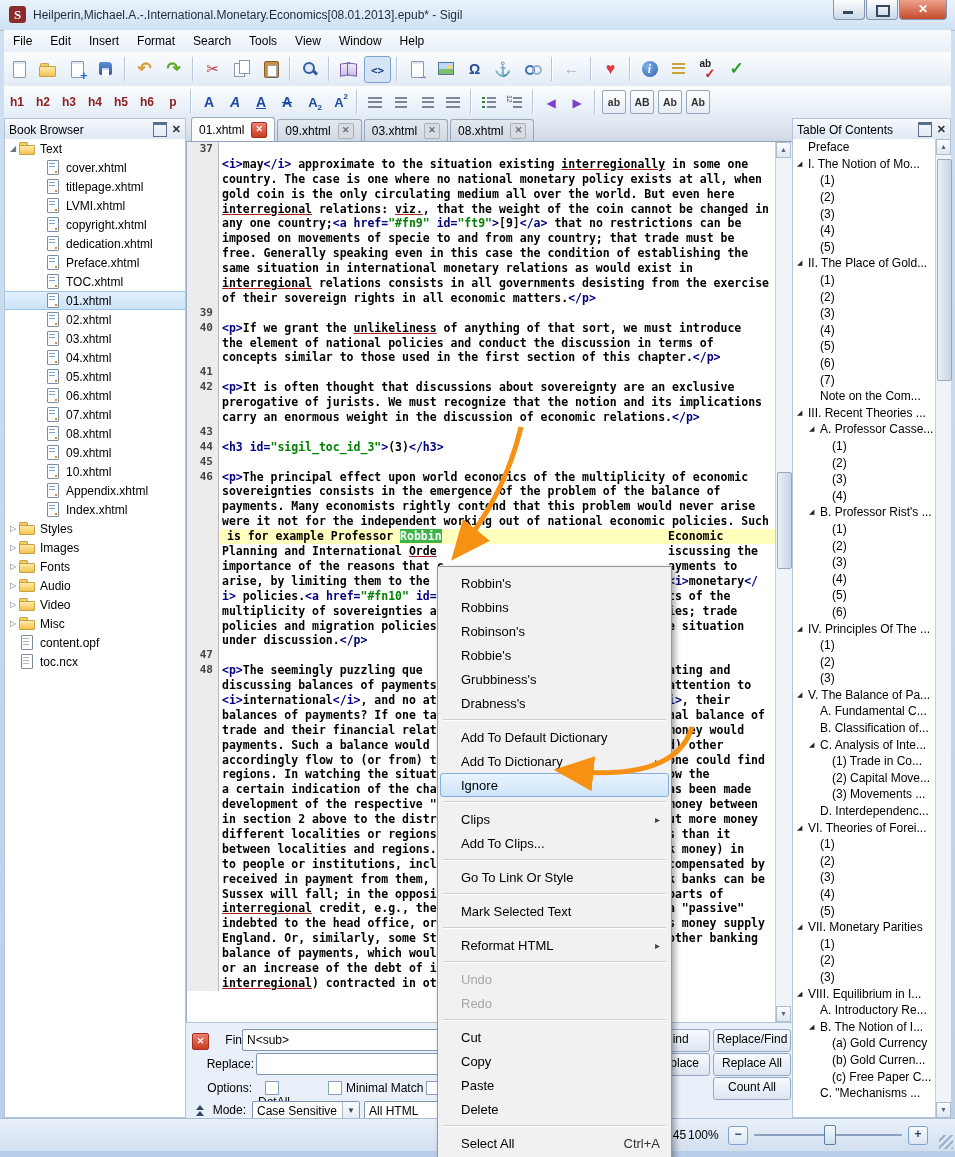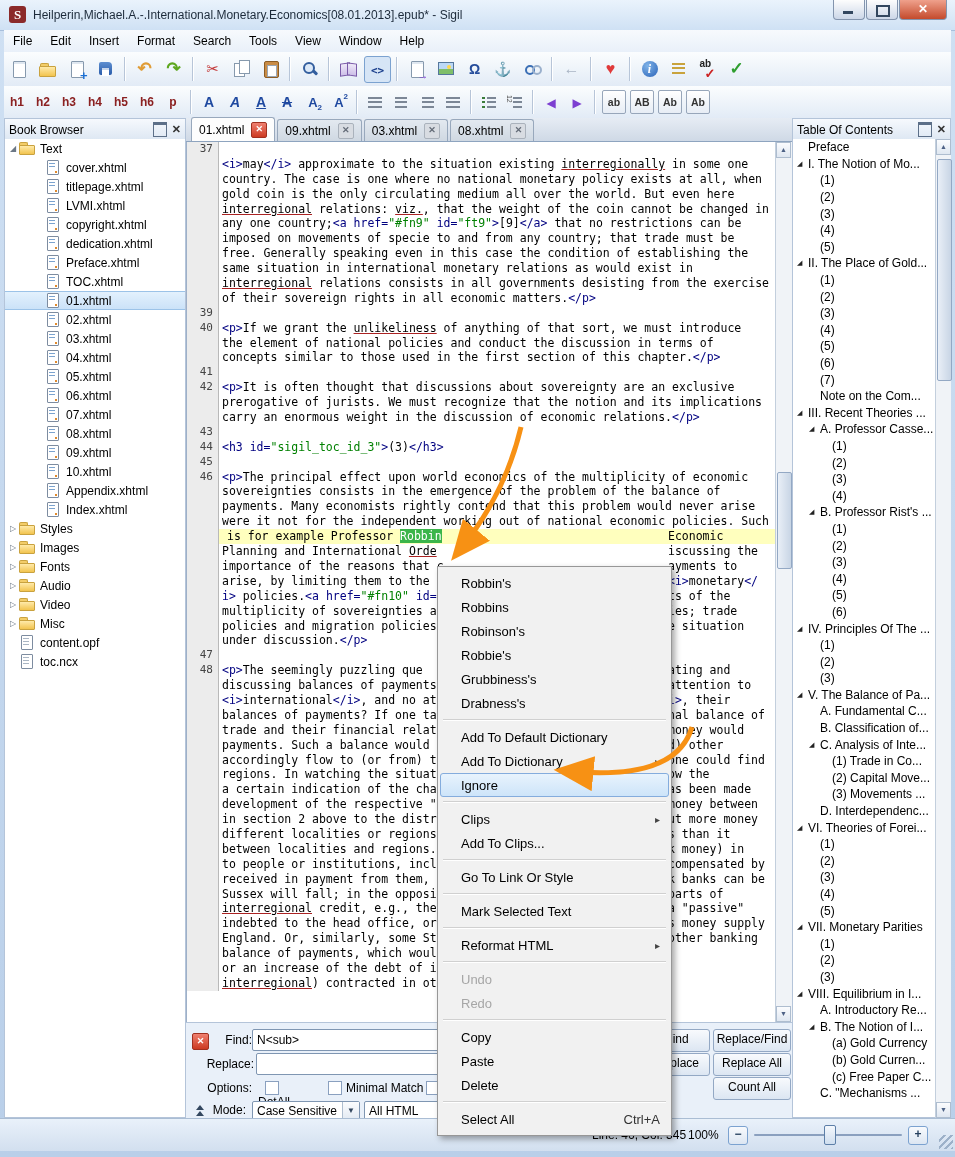--- a/index.html
+++ b/index.html
@@ -111,21 +111,21 @@
   .center{position:absolute;left:186px;top:118px;width:606px;height:1000px;}
   .tabbar{position:absolute;left:0;top:0;right:0;height:24px;background:linear-gradient(#e6ecf4,#cfd9e6);border-bottom:1px solid #8ea4bf;display:flex;align-items:flex-end;padding-left:5px;box-sizing:border-box;}
   .tab{height:21px;display:flex;align-items:center;padding:0 7px;border:1px solid #98a8bc;border-bottom:none;border-radius:3px 3px 0 0;background:linear-gradient(#e3e9f0,#cfd8e2);margin-right:2px;}
   .tab.active{background:#fdfdfd;height:23px;}
   .tab-label{margin-right:7px;font-size:12px;}
   .tab-close{width:14px;height:14px;border-radius:2px;background:#d8dce2;border:1px solid #aab2bc;color:#646c78;font-size:9px;line-height:12px;text-align:center;font-weight:bold;}
   .tab-close.red{background:linear-gradient(#ef8070,#cc3a22);border-color:#a03020;color:#fff;}
 
   
   .editor{position:absolute;left:0;top:24px;width:590px;height:880px;background:#fff;border-left:1px solid #9eb0c8;overflow:hidden;}
-  .crow{display:flex;height:14.9px;line-height:14.9px;font-family:"DejaVu Sans Mono",monospace;font-size:11.5px;white-space:pre;}
+  .crow{display:flex;height:14.9px;line-height:14.9px;font-family:"DejaVu Sans Mono",monospace;font-size:11.5px;white-space:pre;font-weight:bold;}
   .gut{width:26px;flex:none;text-align:right;padding-right:5px;background:#ececec;border-right:1px solid #b9b9b9;color:#444;font-size:11px;}
   .code{flex:1;position:relative;padding-left:3px;overflow:hidden;}
   .code.hl{background:#ffffbe;padding-left:8px;}
   .sg-t{color:#000080;}
   .sg-v{color:#008000;}
   .sg-x{color:#000;}
   .sg-m{color:#000;text-decoration:underline;text-decoration-color:#aa2222;}
   .sg-w{background:#3bb54a;color:#fff;}
   .rfrag{position:absolute;left:449px;top:0;}
 
@@ -597,21 +597,21 @@
     <div class="vscroll">
       <span class="sbtn up">▲</span>
       <span class="sthumb" style="top:330px;height:95px;"></span>
       <span class="sbtn down">▼</span>
     </div>
 
     <div class="findpanel">
       <div class="frow" style="top:6px;">
         <span class="fclose">✕</span>
         <span class="flabel" style="left:6px;">Find:</span>
-        <span class="fcombo" style="left:66px;width:250px;">
+        <span class="fcombo" style="left:56px;width:250px;">
           <input class="cin" value="N&lt;sub&gt;" style="">
           <span class="carrow">▼</span>
         </span>
         <span class="fbtn" style="left:458px;width:64px;">Find</span>
         <span class="fbtn" style="left:527px;width:76px;">Replace/Find</span>
       </div>
       <div class="frow" style="top:30px;">
         <span class="flabel" style="left:8px;">Replace:</span>
         <span class="fcombo" style="left:70px;width:250px;">
           <input class="cin" value="" style="">
@@ -965,20 +965,23 @@
       </div>
       <div class="msep"></div>
       <div class="mitem mdis">
         <span class="mlabel">Undo</span>
       </div>
       <div class="mitem mdis">
         <span class="mlabel">Redo</span>
       </div>
       <div class="msep"></div>
       <div class="mitem">
+        <span class="mlabel">Cut</span>
+      </div>
+      <div class="mitem">
         <span class="mlabel">Copy</span>
       </div>
       <div class="mitem">
         <span class="mlabel">Paste</span>
       </div>
       <div class="mitem">
         <span class="mlabel">Delete</span>
       </div>
       <div class="msep"></div>
       <div class="mitem">

